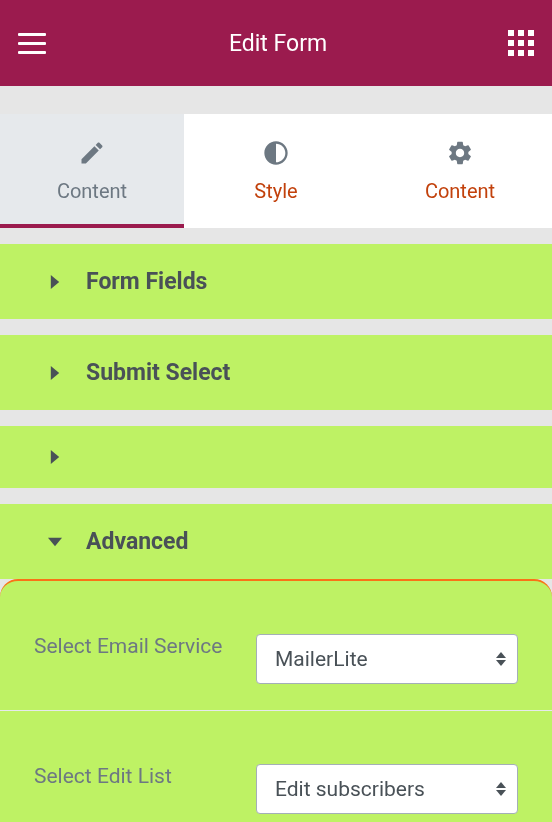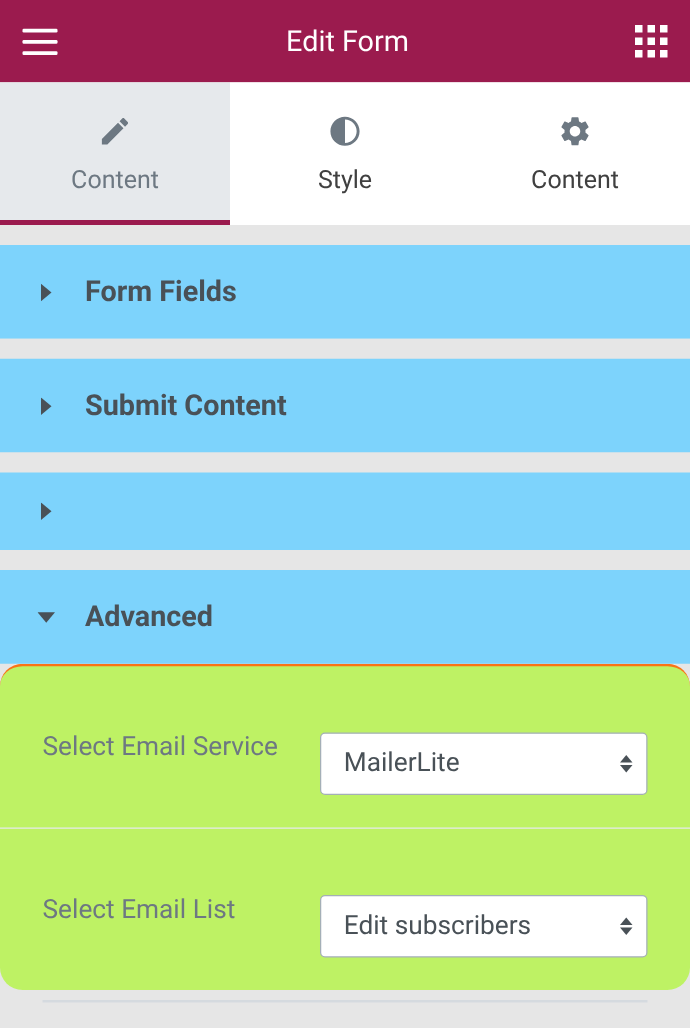--- a/index.html
+++ b/index.html
@@ -9,21 +9,21 @@
     }
     body {
       font-family: -apple-system, BlinkMacSystemFont, "Segoe UI", Roboto, Helvetica, Arial, sans-serif;
       width: 552px;
       height: 822px;
       background: #e6e6e6;
       overflow: hidden;
     }
     .header {
       background: #9b1b4e;
-      height: 66px;
+      height: 86px;
       display: flex;
       align-items: center;
       justify-content: space-between;
       padding: 0 18px;
     }
     .hamburger {
       display: flex;
       flex-direction: column;
       justify-content: center;
       gap: 6px;
@@ -54,31 +54,32 @@
     }
     .grid-icon span {
       background: #fff;
       width: 6px;
       height: 6px;
     }
     .tabs {
       display: flex;
       background: #fff;
       height: 114px;
+      margin-top: 28px;
     }
     .tab {
       flex: 1;
       display: flex;
       flex-direction: column;
       align-items: center;
       justify-content: center;
       gap: 12px;
       cursor: pointer;
       background: #fff;
-      color: #404040;
+      color: #c2410c;
       font-size: 20px;
       position: relative;
     }
     .tab.active {
       background: #e6e9ec;
       color: #6d7882;
     }
     .tab.active::after {
       content: '';
       position: absolute;
@@ -91,22 +92,22 @@
     .tab svg {
       width: 28px;
       height: 28px;
       fill: #6d7882;
     }
     .spacer {
       height: 16px;
       background: #e6e6e6;
     }
     .section {
-      background: #7dd3fc;
-      padding: 24px 30px;
+      background: #bef264;
+      padding: 24px 48px;
       display: flex;
       align-items: center;
       gap: 24px;
       cursor: pointer;
       text-align: center;
     }
     .section-caret {
       width: 14px;
       height: 14px;
       display: flex;
@@ -249,21 +250,21 @@
 </div>
 
 <div class="spacer"></div>
 
 <div class="section">
   <div class="section-caret">
     <svg viewBox="0 0 10 10">
         <path d="M2 0 L8 5 L2 10 Z"></path>
       </svg>
   </div>
-  <div class="section-title">Submit Content</div>
+  <div class="section-title">Submit Select</div>
 </div>
 
 <div class="spacer"></div>
 
 <div class="section">
   <div class="section-caret">
     <svg viewBox="0 0 10 10">
         <path d="M2 0 L8 5 L2 10 Z"></path>
       </svg>
   </div>
@@ -285,21 +286,21 @@
     <div class="control-label">Select Email Service</div>
     <div class="select-wrapper">
       <div class="select">MailerLite</div>
       <div class="select-arrows">
         <div class="up"></div>
         <div class="down"></div>
       </div>
     </div>
   </div>
   <div class="control">
-    <div class="control-label">Select Email List</div>
+    <div class="control-label">Select Edit List</div>
     <div class="select-wrapper">
       <div class="select">Edit subscribers</div>
       <div class="select-arrows">
         <div class="up"></div>
         <div class="down"></div>
       </div>
     </div>
   </div>
 </div>
 <div class="bottom-border"></div>

